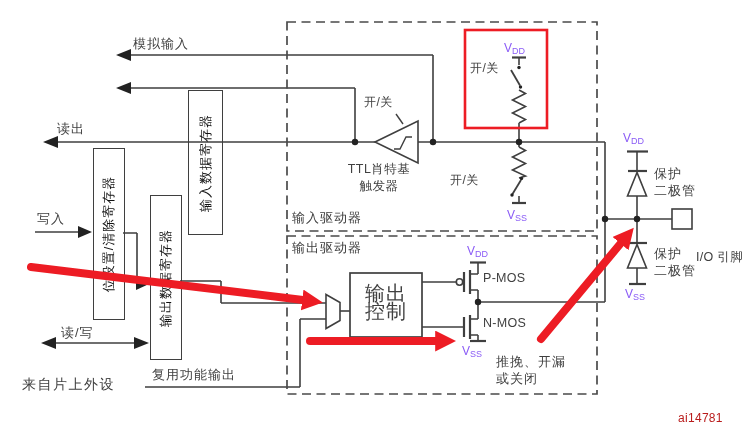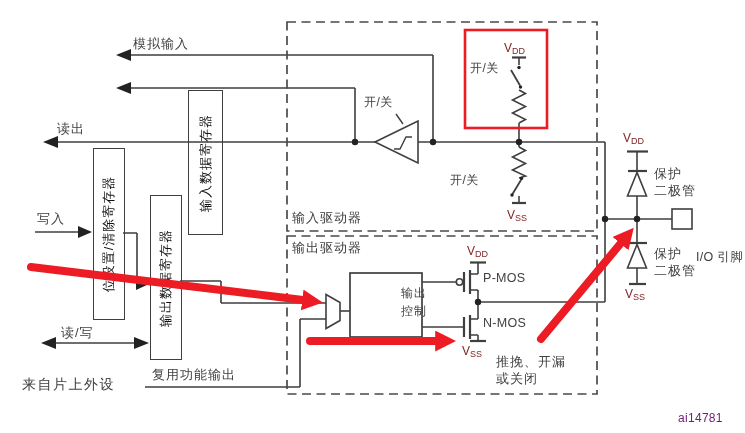--- a/index.html
+++ b/index.html
@@ -11,23 +11,23 @@
   .lbl{position:absolute;z-index:2;font-size:13px;line-height:1.2;white-space:nowrap;
        letter-spacing:1px;color:#404040;}
   .big{font-size:14px;letter-spacing:1.5px;}
   .sm{font-size:12px;letter-spacing:0.5px;}
   .latin{letter-spacing:0.3px;font-size:12.5px;}
   .two{line-height:17px;}
   .ctr{text-align:center;}
   .vreg{position:absolute;z-index:2;border:1.6px solid #3f3f3f;background:transparent;
         display:flex;align-items:center;justify-content:center;}
   .vreg span{transform:rotate(-90deg);white-space:nowrap;font-size:13px;letter-spacing:1px;}
-  .pwr{position:absolute;z-index:2;font-size:12px;color:#7f1d1d;letter-spacing:0;}
+  .pwr{position:absolute;z-index:2;font-size:12px;color:#8b5cf6;letter-spacing:0;}
   .pwr sub{font-size:9px;vertical-align:-2px;letter-spacing:0;}
-  .figid{position:absolute;z-index:2;font-size:12px;color:#701a75;letter-spacing:0.3px;}
+  .figid{position:absolute;z-index:2;font-size:12px;color:#b91c1c;letter-spacing:0.3px;}
 </style>
 </head>
 <body>
 
 <div class="stage">
 
   <svg class="layer wires" width="745" height="433" viewBox="0 0 745 433">
     <g stroke="#3f3f3f" stroke-width="1.6" fill="none">
 
       <path d="M130,55 H433 M433,55 V142"></path>
@@ -151,24 +151,28 @@
   <div class="lbl" style="left:57px;top:121px;">读出</div>
   <div class="lbl" style="left:37px;top:211px;">写入</div>
   <div class="lbl" style="left:61px;top:325px;">读/写</div>
   <div class="lbl big" style="left:22px;top:376px;">来自片上外设</div>
   <div class="lbl" style="left:152px;top:367px;">复用功能输出</div>
 
   <div class="lbl" style="left:292px;top:210px;">输入驱动器</div>
   <div class="lbl" style="left:292px;top:240px;">输出驱动器</div>
 
   <div class="lbl sm" style="left:364px;top:95px;">开/关</div>
+  <div class="lbl ctr two" style="left:333px;top:161px;width:92px;font-size:12.5px;letter-spacing:0.5px;">
+    <div>TTL肖特基</div>
+    <div>触发器</div>
+  </div>
   <div class="lbl sm" style="left:470px;top:61px;">开/关</div>
   <div class="lbl sm" style="left:450px;top:173px;">开/关</div>
 
-  <div class="lbl ctr" style="left:350px;top:284px;width:72px;font-size:12px;line-height:18px;margin-left:28px;">
+  <div class="lbl ctr" style="left:350px;top:284px;width:72px;font-size:20px;line-height:18px;">
     <div>输出</div>
     <div>控制</div>
   </div>
   <div class="lbl latin" style="left:483px;top:271px;">P-MOS</div>
   <div class="lbl latin" style="left:483px;top:316px;">N-MOS</div>
   <div class="lbl two" style="left:496px;top:353px;">
     <div>推挽、开漏</div>
     <div>或关闭</div>
   </div>
 

